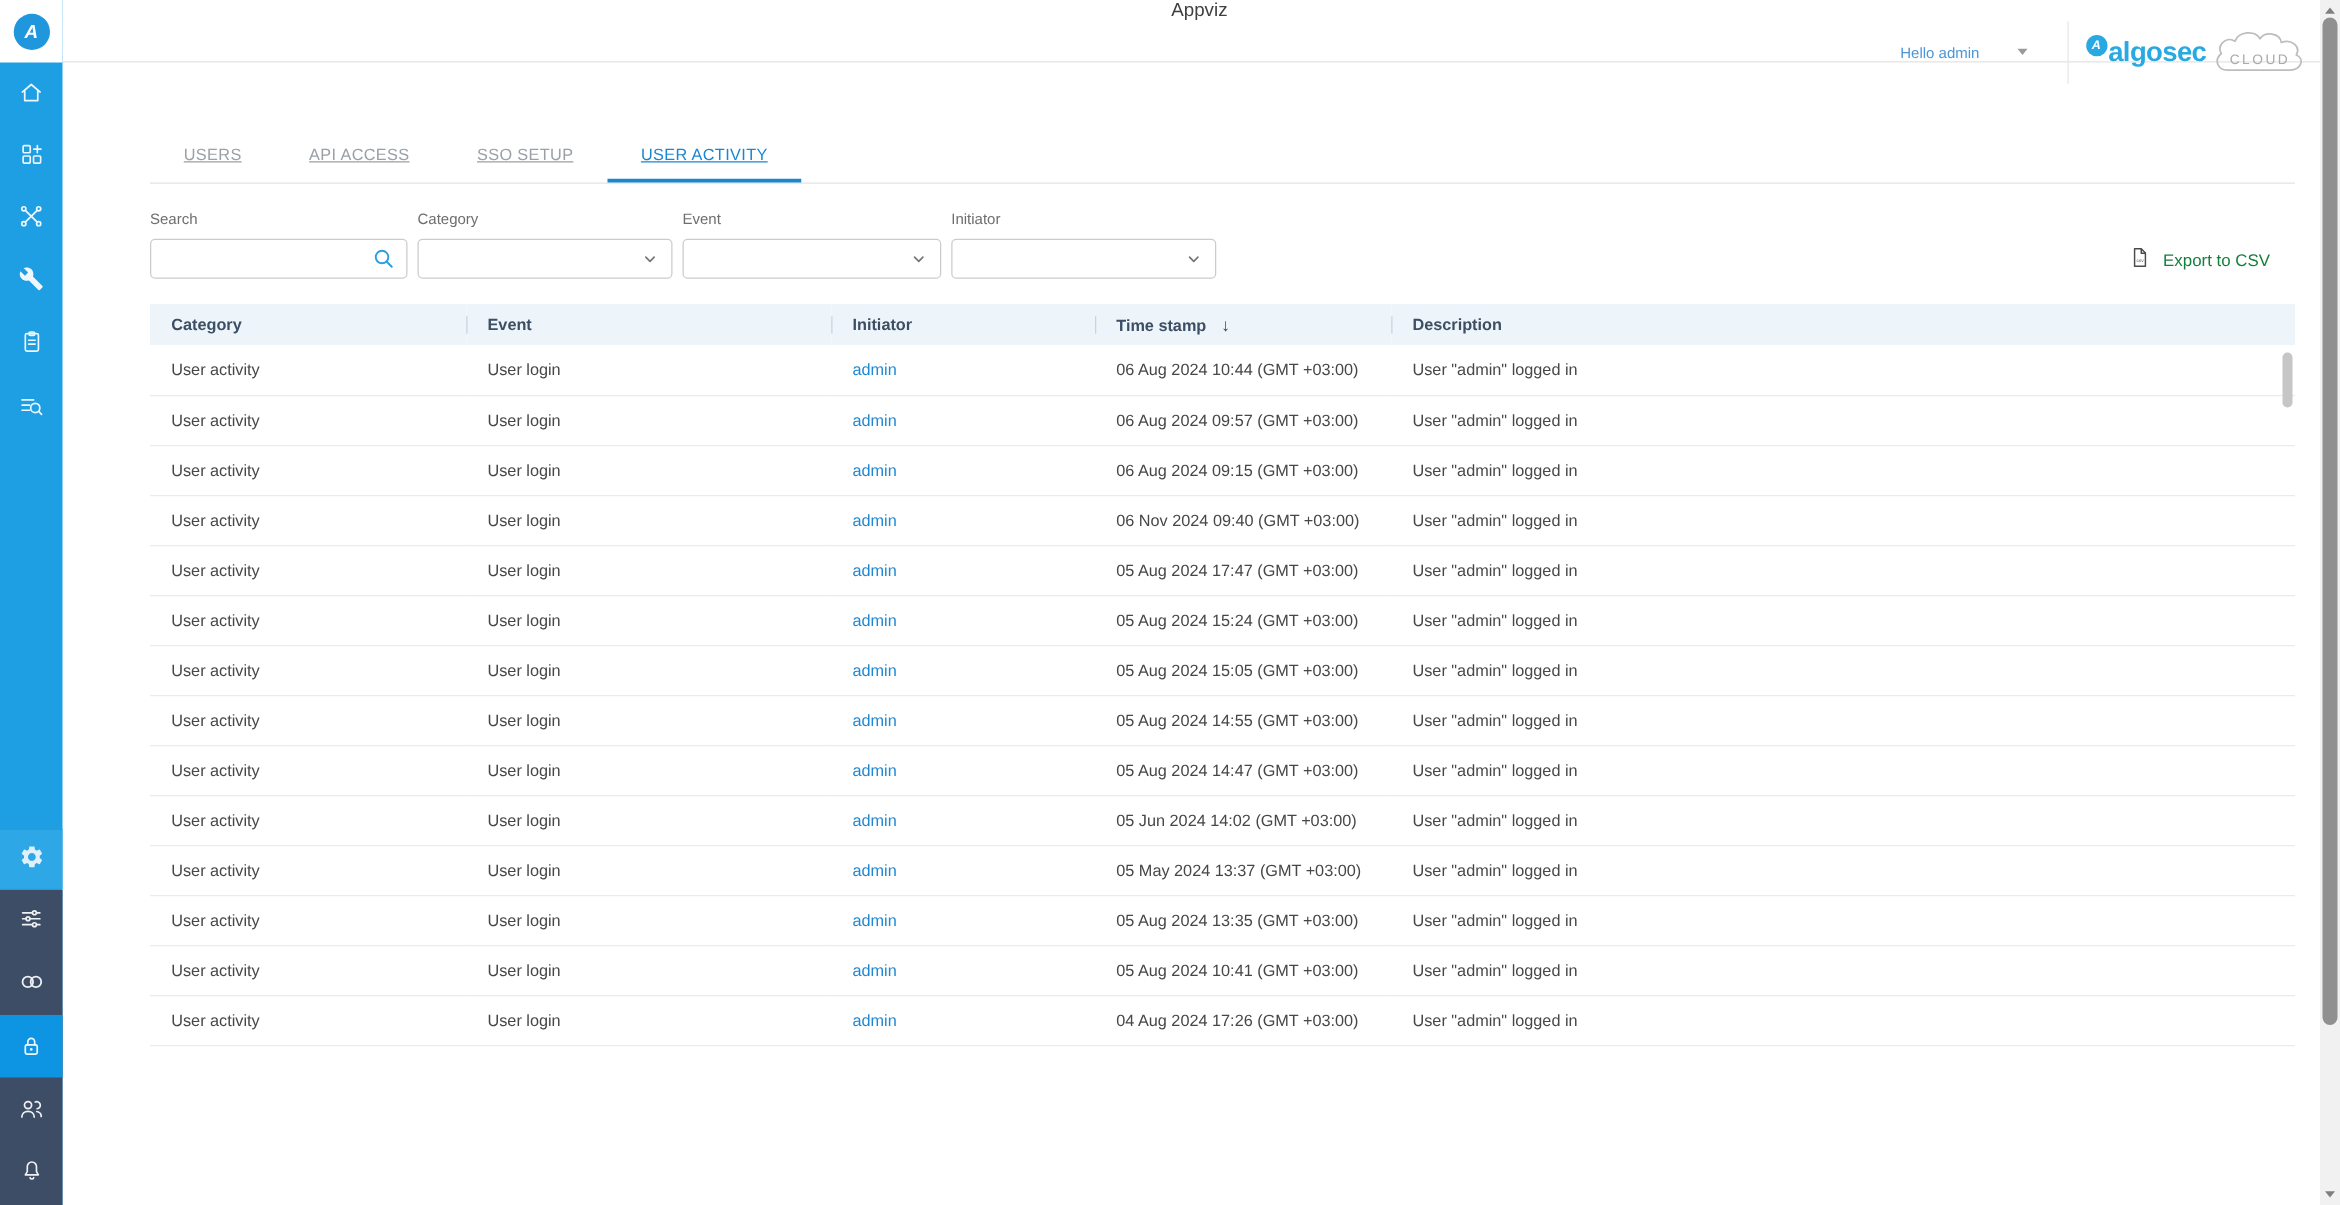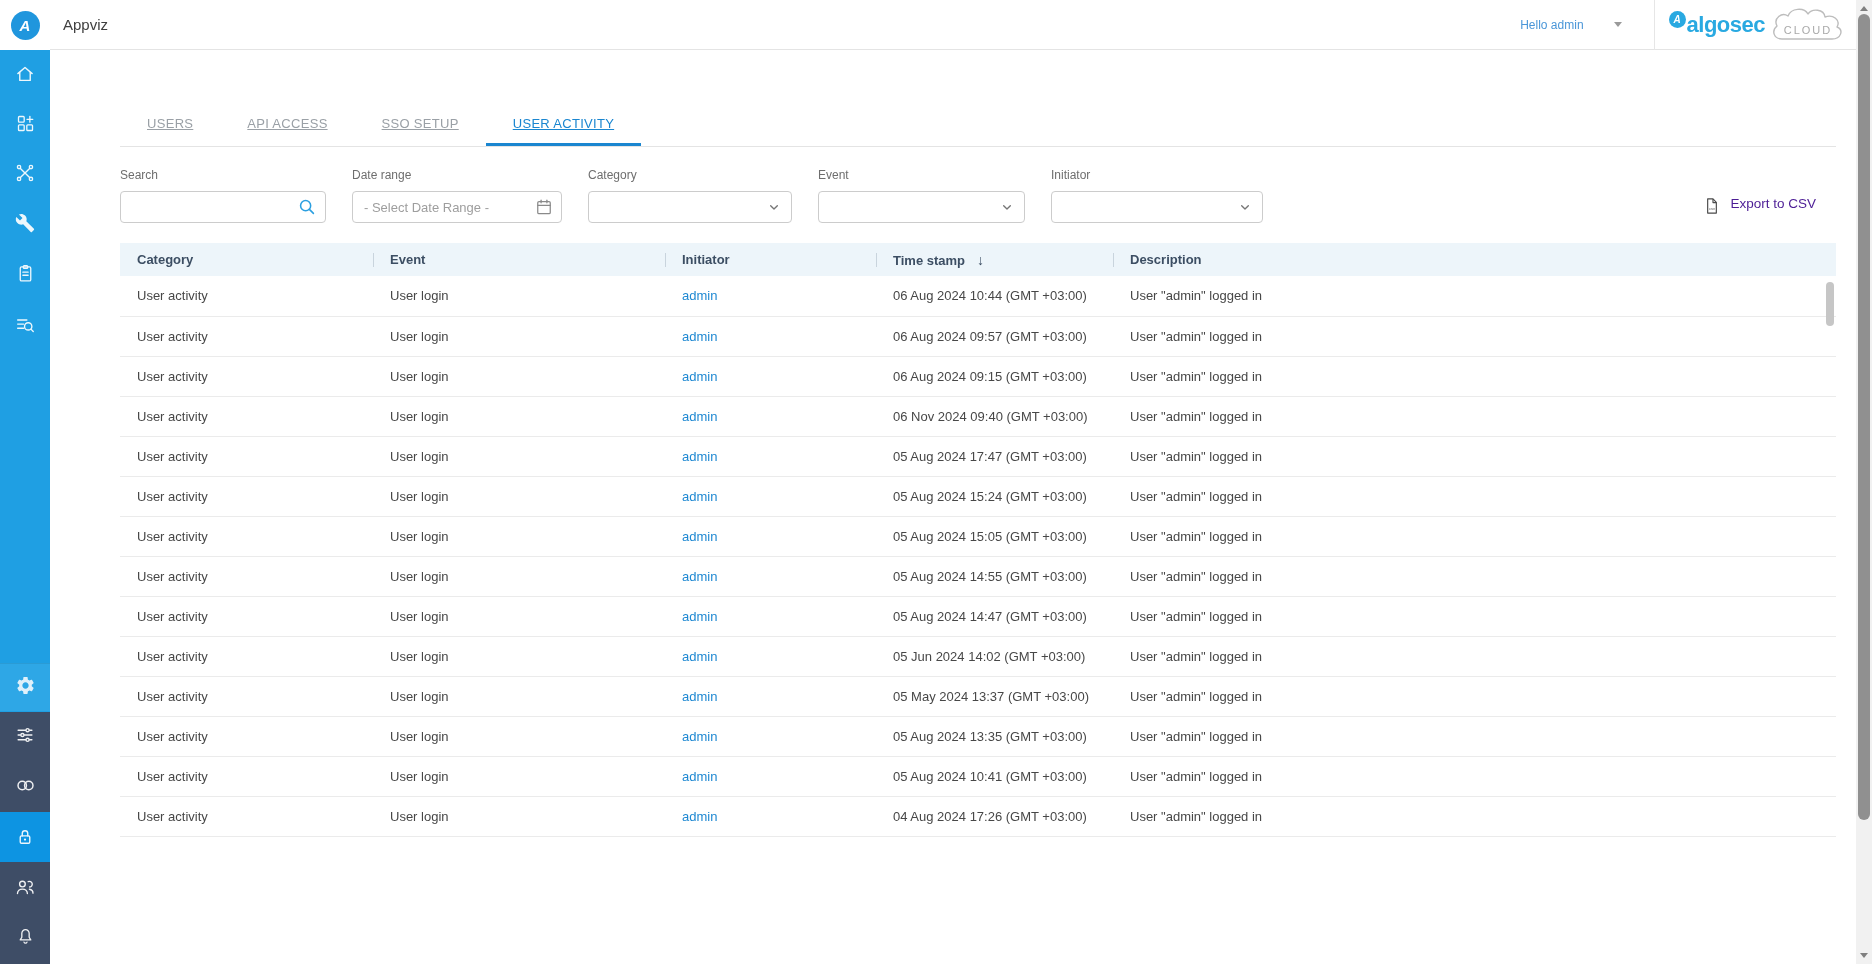--- a/index.html
+++ b/index.html
@@ -18,46 +18,46 @@
   .sidebar { position:absolute; left:0; top:0; width:50px; height:964px; background:#1f9fe3; z-index:10; }
   .side-logo { position:absolute; top:0; left:0; width:50px; height:50px; background:#fff; display:flex; align-items:center; justify-content:center; }
   .side-logo .mark { width:29px; height:29px; border-radius:50%; background:#2096dd; color:#fff; font-weight:bold; font-style:italic; font-size:15px; display:flex; align-items:center; justify-content:center; }
   .navy-zone { position:absolute; left:0; top:712px; width:50px; height:252px; background:#3e4d66; }
   .gear-band { position:absolute; left:0; top:663px; width:50px; height:48px; background:#2ea7e6; border-top:1px solid rgba(0,0,0,0.07); }
   .active-block { position:absolute; left:0; top:812px; width:50px; height:50px; background:#0d94e2; }
   .nav-item { position:absolute; left:0; width:50px; height:48px; display:flex; align-items:center; justify-content:center; cursor:pointer; z-index:12; }
   .nav-item svg { opacity:.92; }
 
   
-  .hdr { position:absolute; left:50px; top:0; width:1806px; height:50px; background:#fff; border-bottom:1px solid #e4e4e4; display:flex; align-items:center; z-index:5; }
+  .hdr { position:absolute; left:50px; top:0; width:1806px; height:50px; background:#fff; border-bottom:1px solid #e4e4e4; display:flex; align-items:center; z-index:5;flex-direction:column; }
   .hdr-title { font-size:15px; color:#3f3f3f; padding-left:13px; }
   .hdr-right { margin-left:auto; display:flex; align-items:center; height:100%; padding-right:8px; }
   .greeting { font-size:12px; color:#4a96d8; cursor:pointer; }
   .caret { width:0; height:0; border-left:4.5px solid transparent; border-right:4.5px solid transparent; border-top:5px solid #9a9a9a; margin-left:30px; cursor:pointer; }
   .hdr-divider { width:1px; height:50px; background:#e6e6e6; margin-left:32px; }
   .brand { display:flex; align-items:center; margin-left:14px; cursor:default; }
   .brand .bmark { width:17px; height:17px; border-radius:50%; background:#29a9e1; color:#fff; font-size:10px; font-weight:bold; font-style:italic; display:flex; align-items:center; justify-content:center; margin-right:1px; margin-bottom:10px; }
   .brand .bname { font-size:22px; font-weight:bold; color:#29a9e1; letter-spacing:-0.5px; }
 
   
   .main { position:absolute; left:50px; top:50px; width:1806px; height:914px; background:#fff; }
 
   .tabs { margin:55px 20px 0 70px; border-bottom:1px solid #e4e4e4; display:flex; }
   .tab { padding:0 27px; height:41px; line-height:38px; font-size:13px; letter-spacing:.3px; color:#9aa0a6; cursor:pointer; border-bottom:3px solid transparent;text-decoration:underline; }
   .tab.active { color:#1a86d0; border-bottom-color:#1a86d0; }
 
-  .filters { margin:21px 20px 0 70px; display:flex; gap:26px; }
+  .filters { margin:21px 20px 0 70px; display:flex; gap:8px; }
   .field { display:flex; flex-direction:column; }
   .field label { font-size:12px; color:#6e6e6e; margin-bottom:9px; }
   .ctrl { position:relative; }
   .ctrl input, .ctrl .select { height:32px; border:1px solid #cccccc; border-radius:4px; background:#fff; font-size:13px; color:#444; padding:0 34px 0 11px; width:100%; outline:none; font-family:"Liberation Sans", sans-serif; }
   .ctrl input::placeholder { color:#9e9e9e; }
   .ctrl .icn { position:absolute; right:8px; top:5px; }
   .w-search { width:206px; } .w-date { width:210px; } .w-cat { width:204px; } .w-evt { width:207px; } .w-ini { width:212px; }
-  .export { margin-left:auto; margin-right:20px; align-self:flex-end; margin-bottom:7px; display:flex; align-items:flex-start; gap:8px; font-size:13.5px; color:#4c1d95; cursor:pointer; white-space:nowrap; }
+  .export { margin-left:auto; margin-right:20px; align-self:flex-end; margin-bottom:7px; display:flex; align-items:flex-end; gap:8px; font-size:13.5px; color:#15803d; cursor:pointer; white-space:nowrap; }
 
   .table-wrap { position:relative; margin:20px 20px 0 70px; width:1716px; }
   table { width:100%; border-collapse:collapse; table-layout:fixed; }
   col.c1{width:253px;} col.c2{width:292px;} col.c3{width:211px;} col.c4{width:237px;}
   thead th { height:33px; background:#edf5fa; font-size:13px; font-weight:bold; color:#3c4e63; text-align:left; padding-left:17px; position:relative; }
   thead th:not(:first-child)::before { content:""; position:absolute; left:0; top:10px; width:1px; height:14px; background:#c9d4dd; }
   .sort-arrow { font-size:14px; margin-left:12px; color:#3c4e63; }
   tbody td { height:40px; border-bottom:1px solid #ebebeb; font-size:13px; color:#474747; padding-left:17px; }
   tbody td a { color:#1e88d2; text-decoration:none; cursor:pointer; }
   .tbl-scroll-thumb { position:absolute; right:2px; top:39px; width:8px; height:44px; background:#c6c6c6; border-radius:4px; }
@@ -195,34 +195,20 @@
 
     <div class="filters">
       <div class="field w-search">
         <label>Search</label>
         <div class="ctrl">
           <input value="" style="">
           <span class="icn">
             <svg width="22" height="22" viewBox="0 0 24 24" fill="none" stroke="#2b9fe0" stroke-width="1.7" stroke-linecap="round">
                 <circle cx="10.5" cy="10.5" r="5.5"></circle>
                 <line x1="14.6" y1="14.6" x2="19" y2="19"></line>
-              </svg>
-          </span>
-        </div>
-      </div>
-      <div class="field w-date">
-        <label>Date range</label>
-        <div class="ctrl">
-          <input placeholder="- Select Date Range -" style="">
-          <span class="icn" style="top:6px;">
-            <svg width="20" height="20" viewBox="0 0 24 24" fill="none" stroke="#8a8a8a" stroke-width="1.5" stroke-linecap="round">
-                <rect x="4.5" y="5.5" width="15" height="14.5" rx="1.5"></rect>
-                <line x1="4.5" y1="10" x2="19.5" y2="10"></line>
-                <line x1="8.5" y1="3.8" x2="8.5" y2="7"></line>
-                <line x1="15.5" y1="3.8" x2="15.5" y2="7"></line>
               </svg>
           </span>
         </div>
       </div>
       <div class="field w-cat">
         <label>Category</label>
         <div class="ctrl">
           <div class="select"></div>
           <span class="icn" style="top:6px;">
             <svg width="20" height="20" viewBox="0 0 24 24" fill="none" stroke="#757575" stroke-width="1.6" stroke-linecap="round" stroke-linejoin="round">

